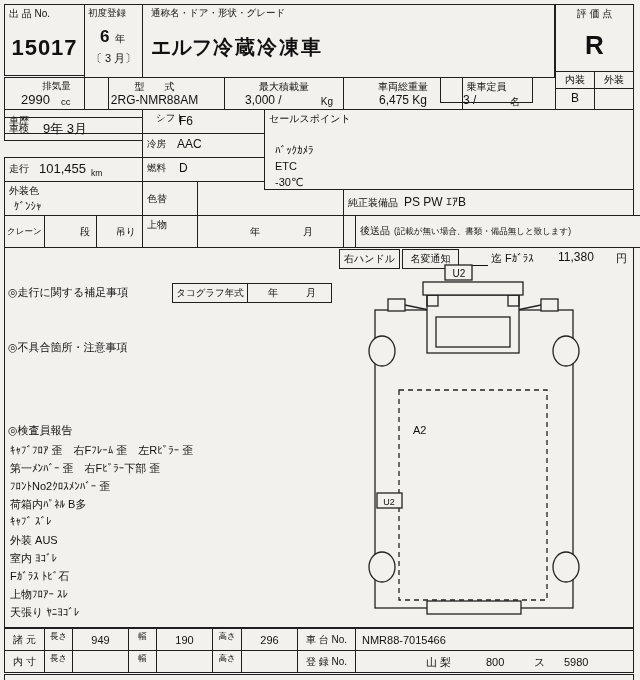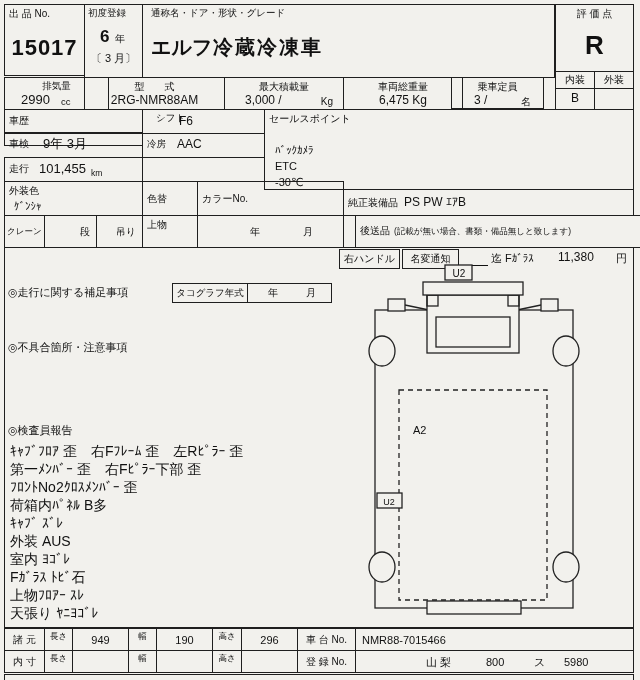--- a/index.html
+++ b/index.html
@@ -7,21 +7,21 @@
        font-family:"Liberation Sans","DejaVu Sans",sans-serif;color:#111;overflow:hidden}
   .cell{position:absolute;border:1px solid #1f1f1f;box-sizing:border-box}
   .t{position:absolute;white-space:nowrap;line-height:1.15}
   .c{left:0;right:0;text-align:center}
   .b{font-weight:bold}
   .s8{font-size:8.5px}.s9{font-size:9.5px}.s10{font-size:10px}
   .s11{font-size:11px}.s12{font-size:12px}.s13{font-size:13px}
   .hd{position:absolute;top:0;left:0;right:0;height:16px;border-bottom:1px solid #1f1f1f;
       text-align:center;font-size:10px;line-height:16px}
   .ul{position:absolute;border-bottom:1px solid #111}
-  .insp-line{position:absolute;left:10px;font-size:14px;white-space:nowrap}
+  .insp-line{position:absolute;left:10px;font-size:11px;white-space:nowrap}
   svg{position:absolute}
 </style>
 </head>
 <body>
 
 <div style="position:absolute;inset:0">
 
   <div class="cell" style="left:4px;top:4px;width:81px;height:72px">
     <span class="t s10" style="left:4px;top:3px">出 品 No.</span>
     <span class="t c b" style="top:30px;font-size:22px;letter-spacing:1px">15017</span>
@@ -65,55 +65,56 @@
   </div>
   <div class="cell" style="left:224px;top:77px;width:120px;height:33px">
     <span class="t c s10" style="top:3px">最大積載量</span>
     <span class="t s12" style="left:20px;top:16px">3,000 /</span>
     <span class="t s10" style="right:10px;top:18px">Kg</span>
   </div>
   <div class="cell" style="left:343px;top:77px;width:120px;height:33px">
     <span class="t c s10" style="top:3px">車両総重量</span>
     <span class="t c s12" style="top:16px">6,475 Kg</span>
   </div>
-  <div class="cell" style="left:451px;top:77px;width:93px;height:32px">
+  <div class="cell" style="left:440px;top:77px;width:93px;height:26px">
     <span class="t c s10" style="top:3px">乗車定員</span>
     <span class="t s12" style="left:22px;top:16px">3 /</span>
     <span class="t s10" style="right:12px;top:18px">名</span>
   </div>
 
   <div class="cell" style="left:4px;top:109px;width:139px;height:25px">
     <span class="t s10" style="left:4px;top:5px">車歴</span>
   </div>
   <div class="cell" style="left:142px;top:109px;width:123px;height:25px">
     <span class="t s9" style="left:13px;top:3px">シフト</span>
     <span class="t s12" style="left:36px;top:5px">F6</span>
   </div>
-  <div class="cell" style="left:4px;top:132px;width:139px;height:14px">
+  <div class="cell" style="left:4px;top:117px;width:139px;height:24px">
     <span class="t s10" style="left:4px;top:5px">車検</span>
     <span class="t s13" style="left:38px;top:4px">9年 3月</span>
   </div>
   <div class="cell" style="left:142px;top:133px;width:123px;height:25px">
     <span class="t s9" style="left:4px;top:5px">冷房</span>
     <span class="t s12" style="left:34px;top:4px">AAC</span>
   </div>
   <div class="cell" style="left:4px;top:157px;width:139px;height:25px">
     <span class="t s10" style="left:4px;top:5px">走行</span>
     <span class="t s13" style="left:34px;top:4px">101,455</span>
     <span class="t s8" style="left:86px;top:11px">km</span>
   </div>
+  <div class="cell" style="left:142px;top:157px;width:123px;height:25px">
+    <span class="t s9" style="left:4px;top:5px">燃料</span>
+    <span class="t s12" style="left:36px;top:4px">D</span>
+  </div>
   <div class="cell" style="left:4px;top:181px;width:139px;height:35px">
     <span class="t s10" style="left:4px;top:3px">外装色</span>
     <span class="t s11" style="left:9px;top:18px">ｹﾞﾝｼｬ</span>
   </div>
   <div class="cell" style="left:142px;top:181px;width:56px;height:35px">
     <span class="t s10" style="left:4px;top:11px">色替</span>
-  </div>
-  <div class="cell" style="left:197px;top:181px;width:147px;height:35px">
-    <span class="t s10" style="left:4px;top:11px">カラーNo.</span>
   </div>
 
   <div class="cell" style="left:264px;top:109px;width:370px;height:81px">
     <span class="t s10" style="left:4px;top:3px">セールスポイント</span>
     <span class="t s11" style="left:10px;top:34px">ﾊﾞｯｸｶﾒﾗ</span>
     <span class="t s11" style="left:10px;top:50px">ETC</span>
     <span class="t s11" style="left:10px;top:66px">-30℃</span>
   </div>
 
   <div class="cell" style="left:343px;top:189px;width:291px;height:27px">

